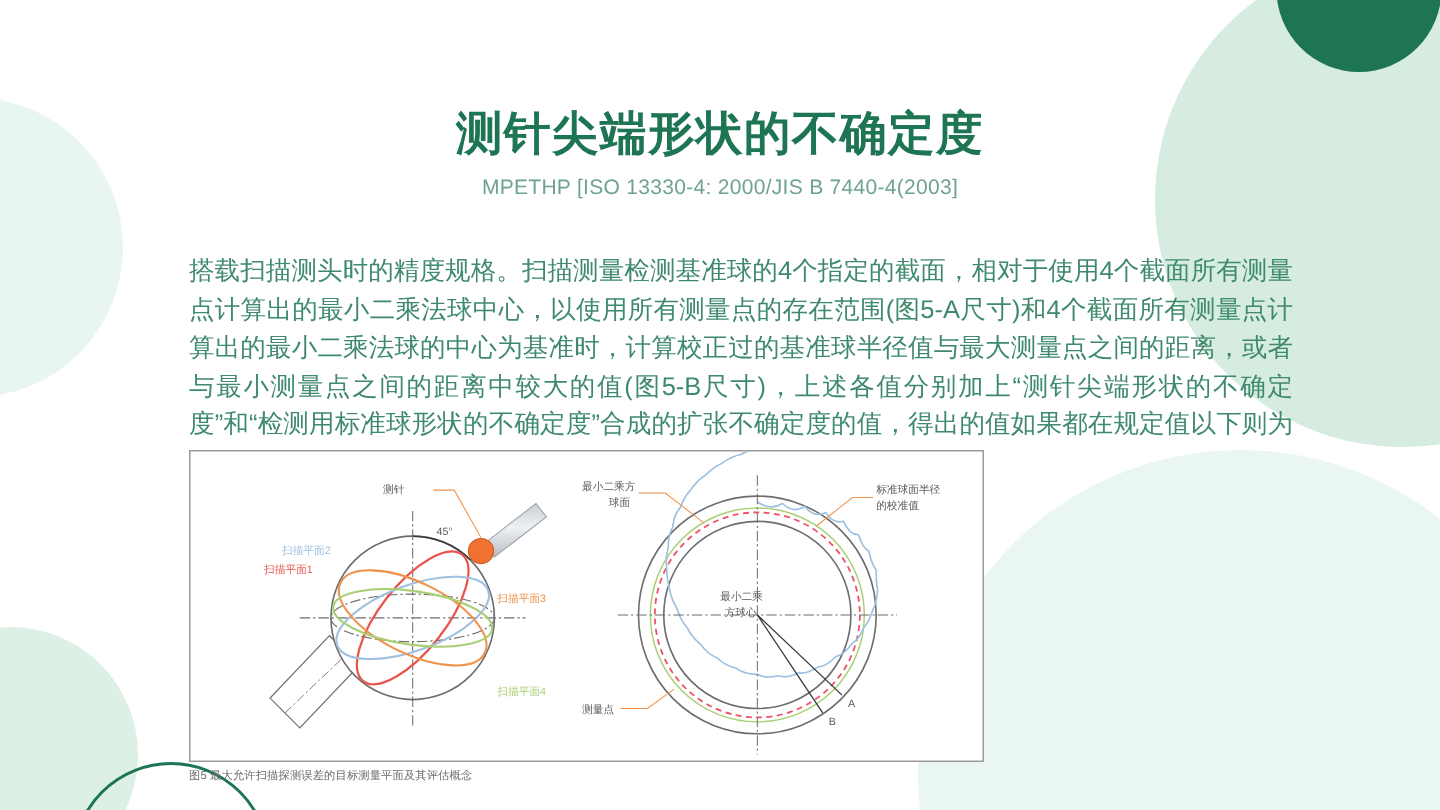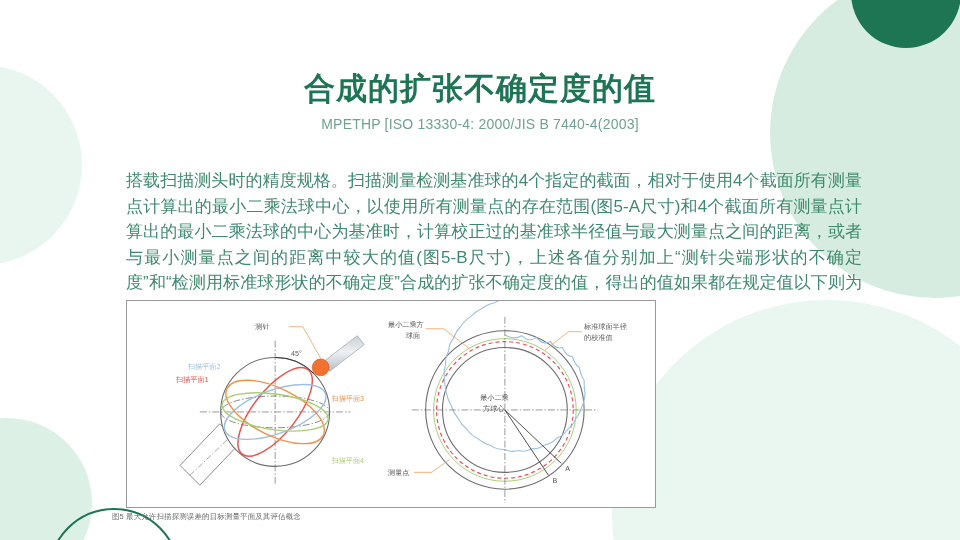--- a/index.html
+++ b/index.html
@@ -50,21 +50,21 @@
     text-justify:inter-ideograph;
   }
 
   
   .figure{
     position:absolute;left:126px;top:300px;width:530px;height:208px;
     border:1px solid #9a9a9a;background:#ffffff;z-index:4;box-sizing:border-box;
   }
   .figure svg{display:block;width:100%;height:100%;}
   .fig-caption{
-    position:absolute;left:112px;top:512px;z-index:4;
+    position:absolute;left:126px;top:512px;z-index:4;
     font-size:7.5px;color:#6c6c6c;letter-spacing:.1px;white-space:nowrap;
   }
 
   .lbl{font-size:7.2px;font-family:"Liberation Sans",sans-serif;}
   .lbl-gray{fill:#59595c;}
   .lbl-red{fill:#e8554d;}
   .lbl-blue{fill:#9dbfe0;}
   .lbl-orange{fill:#f0924a;}
   .lbl-green{fill:#a9cf73;}
 </style>
@@ -74,21 +74,21 @@
 <div class="slide">
 
   <div class="deco deco-mint-left"></div>
   <div class="deco deco-mint-bottomleft"></div>
   <div class="deco deco-mint-bottomright"></div>
   <div class="deco deco-mint-topright"></div>
   <div class="deco deco-green-top"></div>
   <div class="deco deco-ring-bottomleft"></div>
 
   <div class="header">
-    <h1 class="title">合成的扩张不确定度的值</h1>
+    <h1 class="title">测针尖端形状的不确定度</h1>
     <p class="subtitle">MPETHP [ISO 13330-4: 2000/JIS B 7440-4(2003]</p>
   </div>
 
   <div class="body-copy">搭载扫描测头时的精度规格。扫描测量检测基准球的4个指定的截面，相对于使用4个截面所有测量点计算出的最小二乘法球中心，以使用所有测量点的存在范围(图5-A尺寸)和4个截面所有测量点计算出的最小二乘法球的中心为基准时，计算校正过的基准球半径值与最大测量点之间的距离，或者与最小测量点之间的距离中较大的值(图5-B尺寸)，上述各值分别加上“测针尖端形状的不确定度”和“检测用标准球形状的不确定度”合成的扩张不确定度的值，得出的值如果都在规定值以下则为合格。</div>
 
   <div class="figure">
     <svg viewBox="0 0 530 208" xmlns="http://www.w3.org/2000/svg">
       <defs>
         <linearGradient id="shaftgrad" x1="0" y1="0" x2="0" y2="1">
           <stop offset="0%" stop-color="#c9ced4"></stop>

